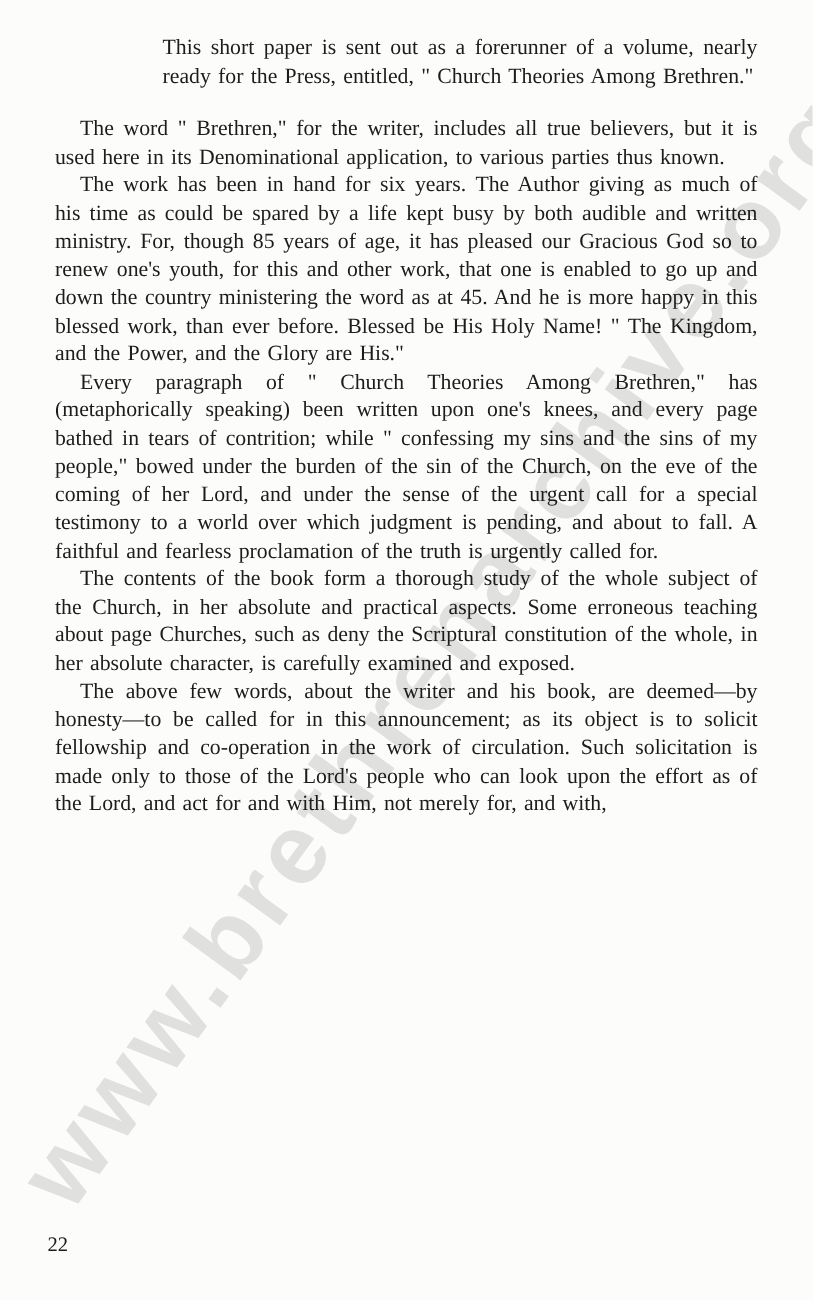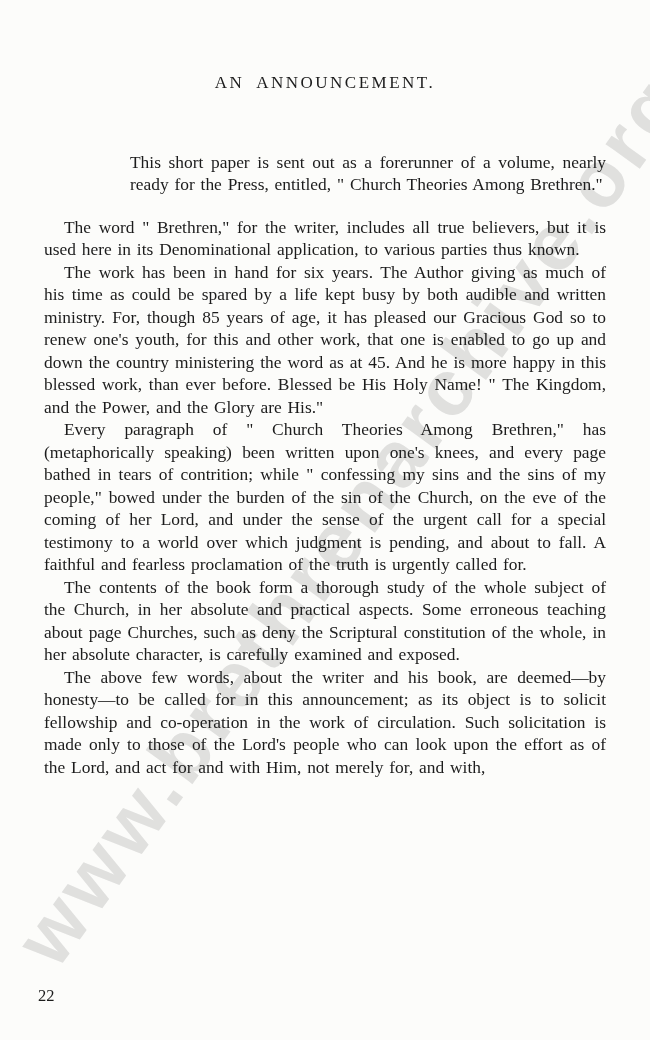--- a/index.html
+++ b/index.html
@@ -78,21 +78,20 @@
   }
 </style>
 </head>
 <body>
 
 <div class="watermark">www.brethrenarchive.org</div>
 
 <div class="page">
 
 
-  <p class="heading">AN  ANNOUNCEMENT.</p>
 
   <p class="announcement">This short paper is sent out as a forerunner of a volume, nearly ready for the Press, entitled, " Church Theories Among Brethren."</p>
 
   <p class="body-par">The word " Brethren," for the writer, includes all true believers, but it is used here in its Denominational application, to various parties thus known.</p>
 
   <p class="body-par">The work has been in hand for six years.  The Author giving as much of his time as could be spared by a life kept busy by both audible and written ministry.  For, though 85 years of age, it has pleased our Gracious God so to renew one's youth, for this and other work, that one is enabled to go up and down the country ministering the word as at 45.  And he is more happy in this blessed work, than ever before.  Blessed be His Holy Name!  " The Kingdom, and the Power, and the Glory are His."</p>
 
   <p class="body-par">Every paragraph of " Church Theories Among Brethren," has (metaphorically speaking) been written upon one's knees, and every page bathed in tears of contrition;  while " confessing my sins and the sins of my people," bowed under the burden of the sin of the Church, on the eve of the coming of her Lord, and under the sense of the urgent call for a special testimony to a world over which judgment is pending, and about to fall.  A faithful and fearless proclamation of the truth is urgently called for.</p>
 
   <p class="body-par">The contents of the book form a thorough study of the whole subject of the Church, in her absolute and practical aspects.  Some erroneous teaching about page Churches, such as deny the Scriptural constitution of the whole, in her absolute character, is carefully examined and exposed.</p>

